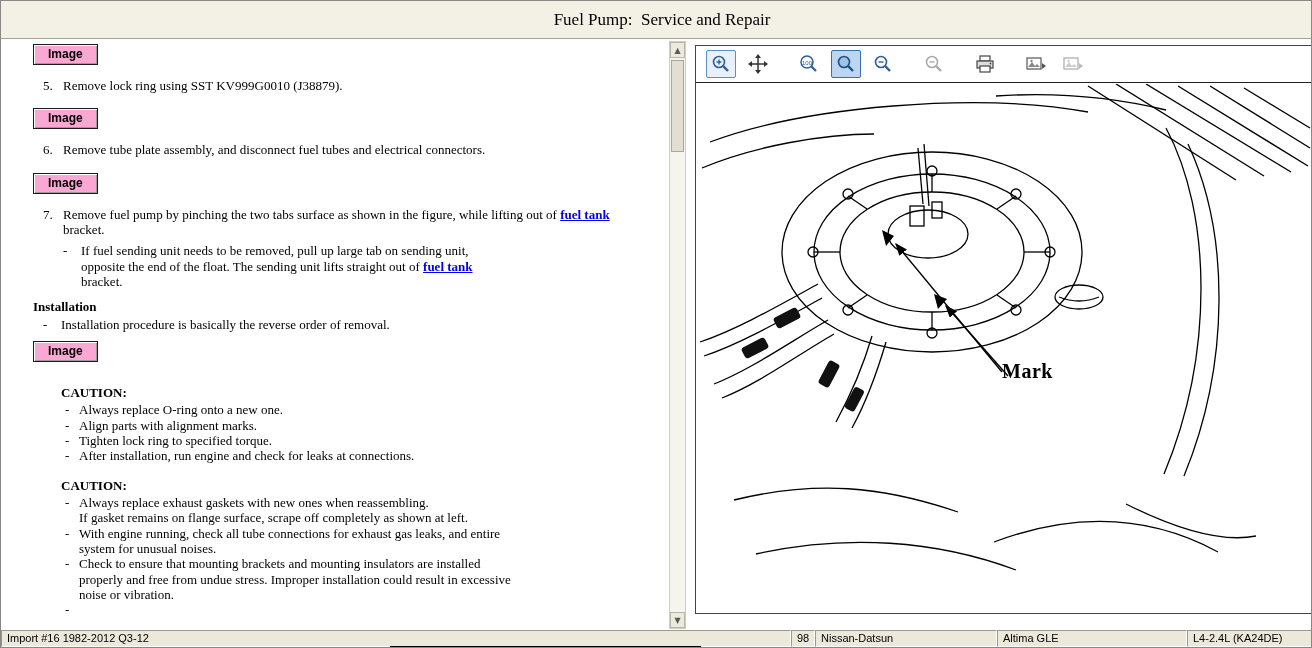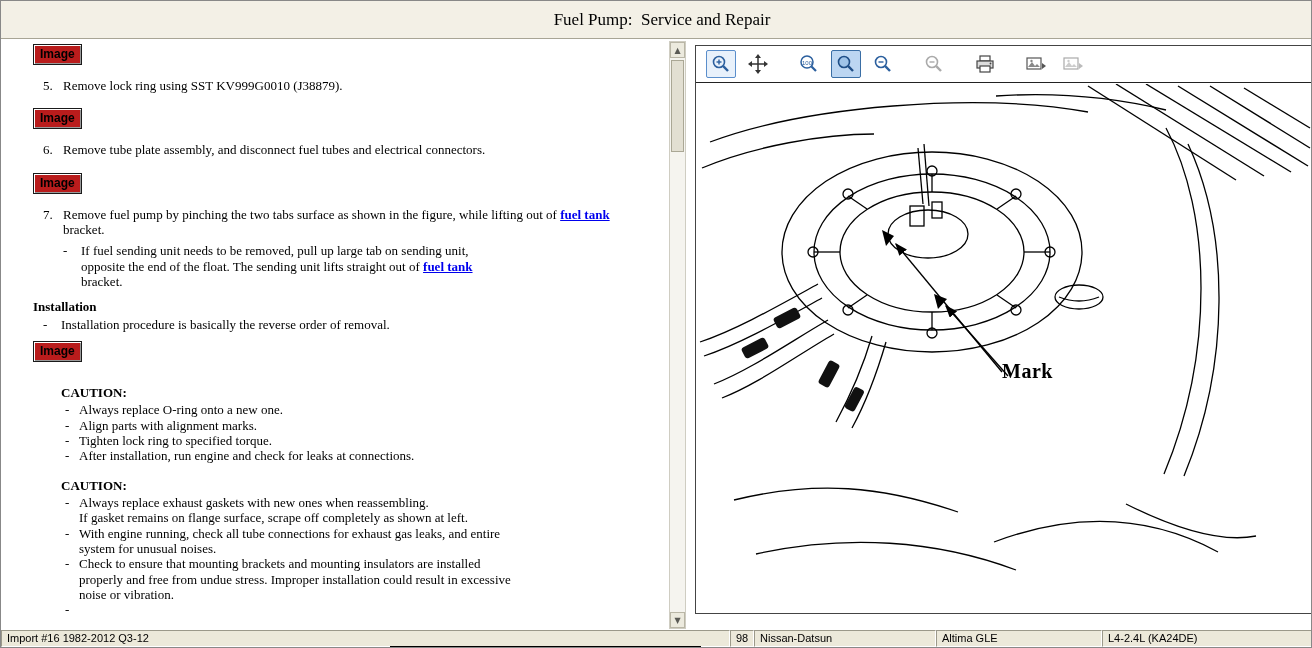--- a/index.html
+++ b/index.html
@@ -9,22 +9,22 @@
   
   .titlebar { position:absolute; left:0; top:0; width:1312px; height:38px;
     background:#f3f0e6; border-bottom:1px solid #a8a595; }
   .titlebar .title { font-size:17px; color:#000; padding:9px 0 0 10px; white-space:pre;text-align:center; }
 
   
   .doc-panel { position:absolute; left:2px; top:40px; width:664px; height:588px;
     background:#fff; overflow:hidden; font-size:13px; line-height:1.18; color:#000; }
   .doc-inner { padding:0 4px 0 28px; margin-top:-6px; }
 
-  .img-btn { display:inline-block; margin:9px 0 9px 2px; padding:2px 6px 3px;
-    background:#b91c1c; border:1px solid #1a1a1a;
+  .img-btn { display:inline-block; margin:9px 0 9px 2px; padding:2px 14px 3px;
+    background:#f9a8d4; border:1px solid #1a1a1a;
     box-shadow: inset 1px 1px 0 #ffffff, inset -1px -1px 0 #9a9a9a;
     font-family:"Liberation Sans", sans-serif; font-weight:bold; font-size:12px; cursor:pointer; }
 
   .step { display:flex; margin:4px 0 6px 12px; }
   .step .num { flex:0 0 14px; margin-right:6px; text-align:left; }
   .step .stext { max-width:588px; }
   .substep { display:flex; margin:1px 0 1px 32px; }
   .substep .dash { flex:0 0 18px; }
   .substep .stext { max-width:408px; }
 
@@ -67,22 +67,22 @@
   .vimage { position:absolute; left:0; top:38px; width:615px; height:545px; overflow:hidden; }
   .mark-label { position:absolute; left:306px; top:276px; font-weight:bold; font-size:20px;
     font-family:"Liberation Serif", serif; letter-spacing:0.5px; }
 
   
   .statusbar { position:absolute; left:0; top:629px; width:1312px; height:17px;
     background:#ece9da; display:flex; font-family:"Liberation Sans", sans-serif;
     font-size:11px; color:#000; }
   .seg { border:1px solid; border-color:#9b998a #ffffff #ffffff #9b998a;
     padding:1px 5px 0; height:17px; overflow:hidden; white-space:nowrap; }
-  .seg1 { width:729px; } .seg2 { width:24px; } .seg3 { width:182px; }
-  .seg4 { width:166px; } .seg5 { flex:1; }
+  .seg1 { width:790px; } .seg2 { width:24px; } .seg3 { width:182px; }
+  .seg4 { width:190px; } .seg5 { flex:1; }
 
   .taskbar-frag { position:absolute; left:389px; top:645px; width:311px; height:3px; background:#000; }
 </style>
 </head>
 <body>
 
 <div id="root">
 
   <div class="titlebar">
     <div class="title">Fuel Pump:  Service and Repair</div>

